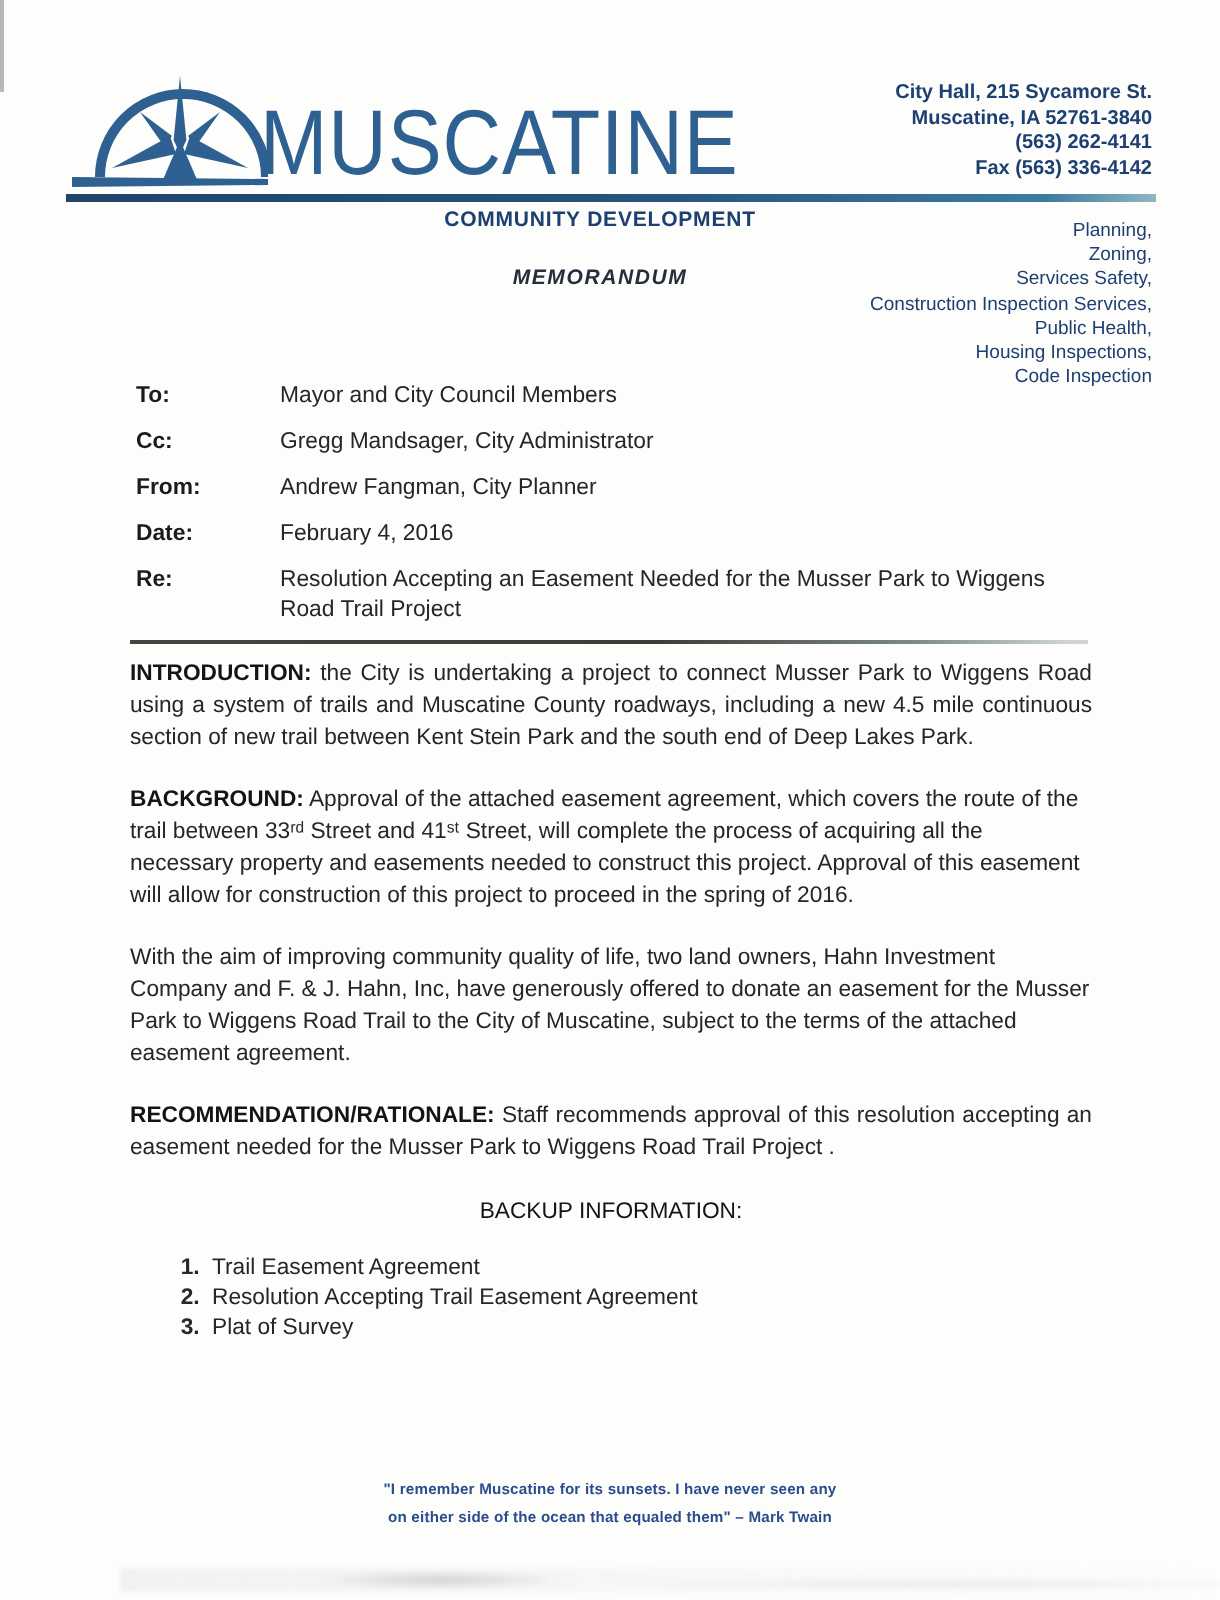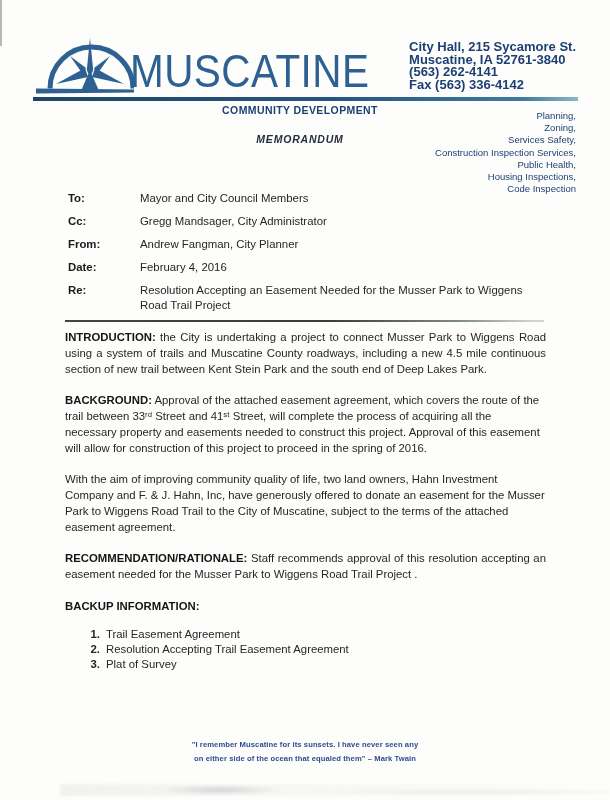--- a/index.html
+++ b/index.html
@@ -12,22 +12,22 @@
   
   .logo-svg { position:absolute; left:36px; top:37px; width:98px; height:57px; }
   .logo-wordmark {
     position:absolute; left:130px; top:48px;
     font-size:46px; line-height:46px; font-weight:400;
     letter-spacing:0.5px; color:#2e6191;
     transform:scaleX(0.88); transform-origin:left top;
     white-space:nowrap;
   }
   .header-address {
-    position:absolute; right:34px; top:41px; text-align:left;
-    font-size:13px; line-height:12.5px; font-weight:700; color:#1d3f72;
+    position:absolute; right:34px; top:41px; text-align:right;
+    font-size:10px; line-height:12.5px; font-weight:700; color:#1d3f72;
   }
   .header-rule {
     position:absolute; left:33px; right:32px; top:97px; height:4px;
     background:linear-gradient(90deg,#1f4468 0%,#26557f 55%,#3e7ba0 90%,#8fb7c3 100%);
   }
   .department-title {
     position:absolute; left:0; right:10px; top:104px; text-align:center;
     font-size:10.5px; font-weight:700; letter-spacing:0.4px; color:#1d3f72;
   }
   .memo-title {
@@ -47,21 +47,21 @@
   .section-divider {
     position:absolute; left:65px; right:66px; top:320px; height:1.6px;
     background:linear-gradient(90deg,#45453f 0%,#3c3c38 55%,#7e8a84 82%,#cfd6d2 98%);
   }
   
   .content { position:absolute; left:65px; right:64px; top:330px;
              font-size:11.35px; line-height:15.9px; color:#262626; }
   .content p { margin:0 0 15.5px 0; }
   .content p.justify { text-align:justify; }
   .content b { color:#141414; }
-  .backup-heading { font-weight:700; color:#141414; margin-bottom:0 !important; }
+  .backup-heading { font-weight:400; color:#141414; margin-bottom:0 !important;text-align:center; }
   .backup-list { margin:12px 0 0 0; padding-left:38px; }
   .backup-list li { padding-left:3px; line-height:15.3px; }
   .backup-list li::marker { font-weight:700; }
   
   .footer-quote {
     position:absolute; left:0; right:0; top:738px; text-align:center;
     font-size:7.6px; line-height:14px; font-weight:700; color:#2b4d8e;
     letter-spacing:0.1px;
   }
   

